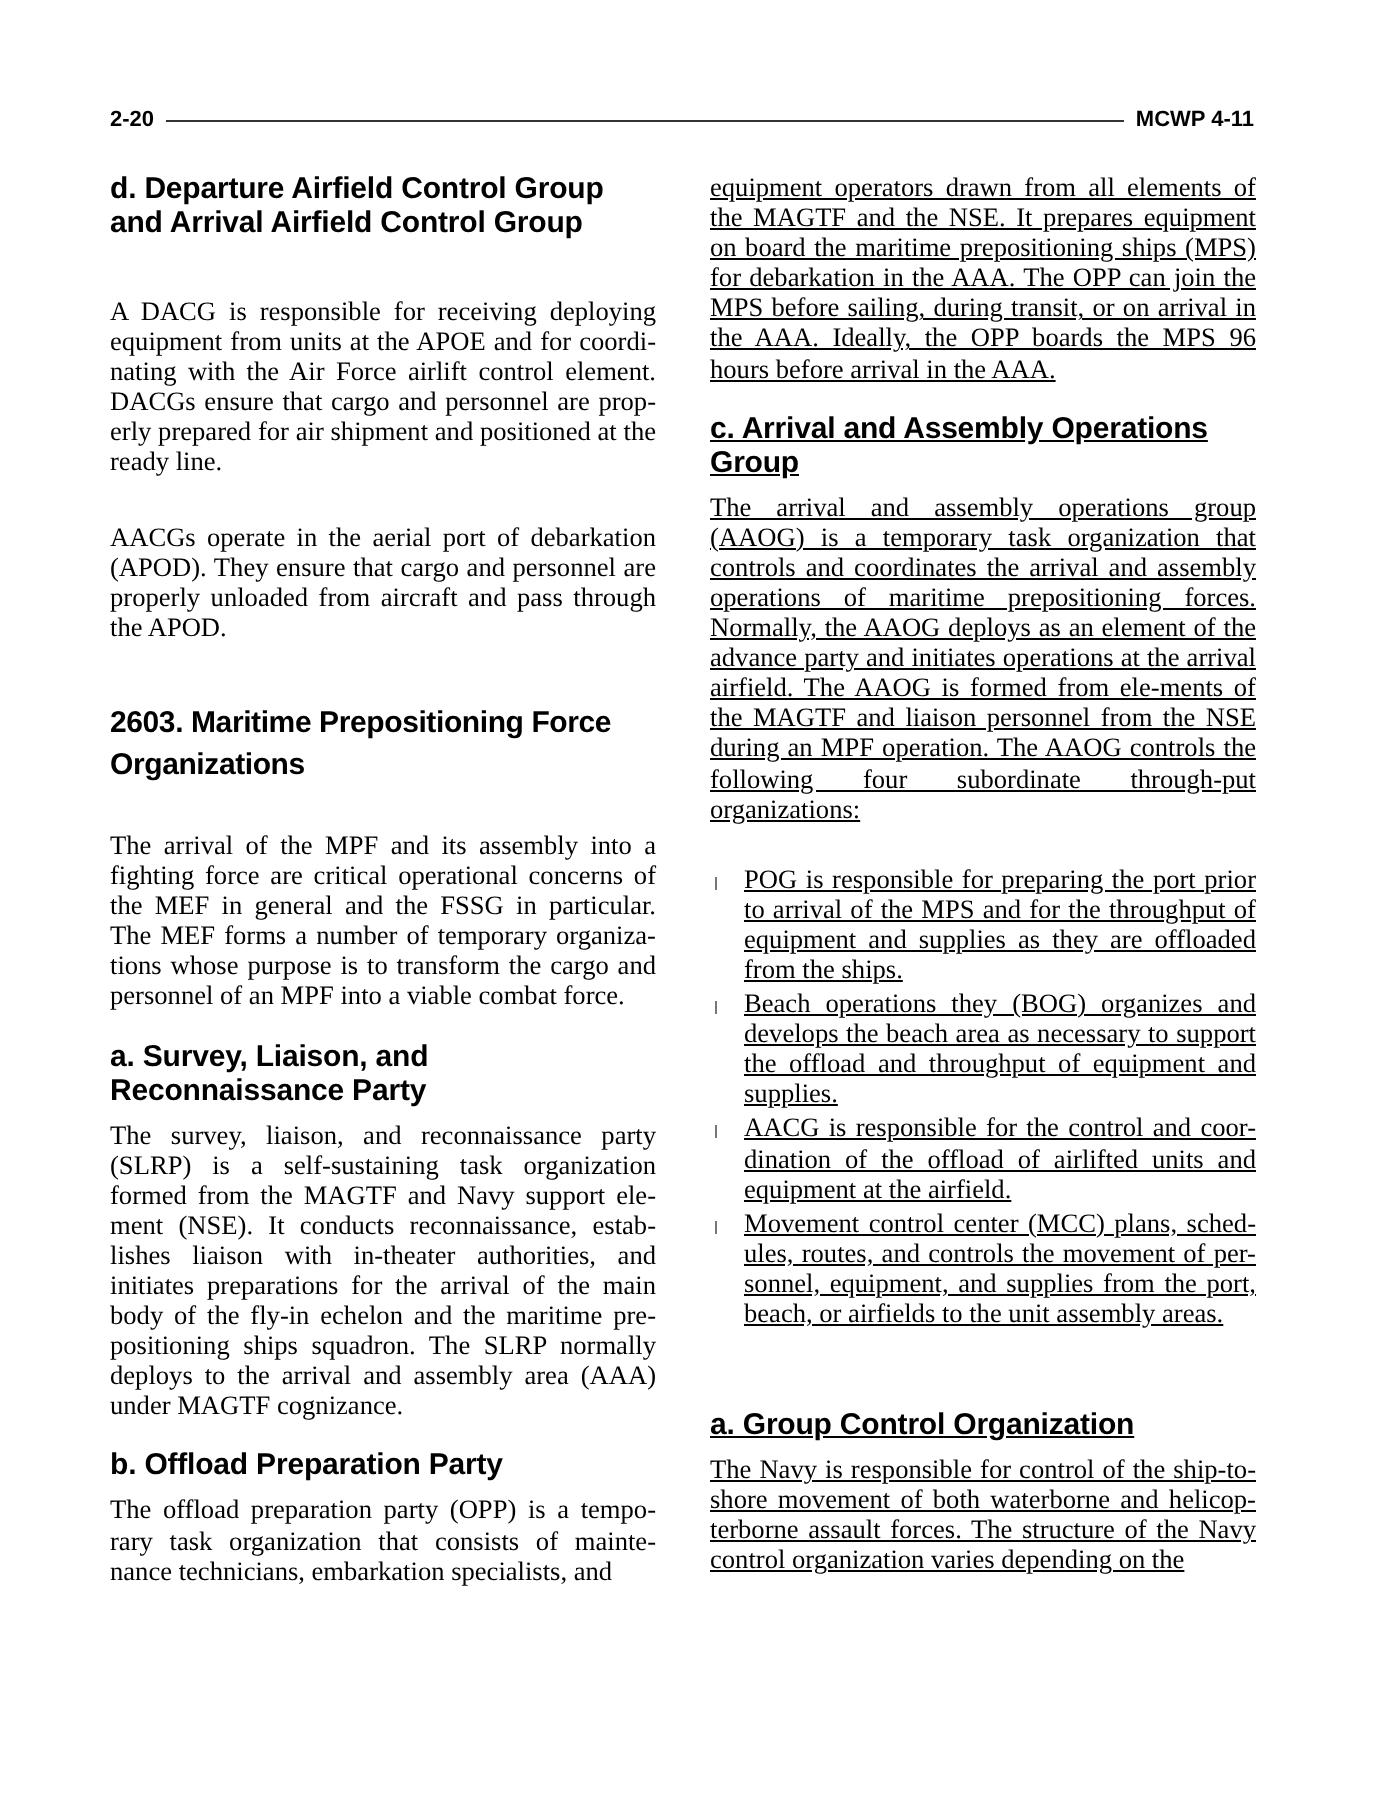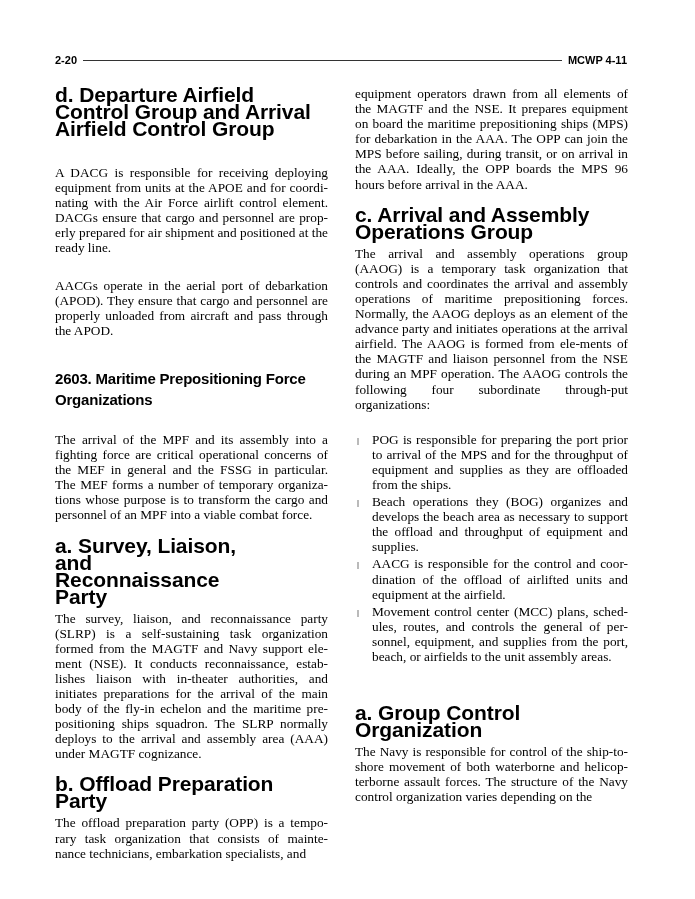--- a/index.html
+++ b/index.html
@@ -2,22 +2,22 @@
 <html><head>
   <meta charset="utf-8">
   <style>
     html, body { margin: 0; padding: 0; background: #ffffff; }
     body { width: 695px; height: 899px; position: relative; overflow: hidden; color: #000; }
     .header { position: absolute; top: 42px; left: 55px; width: 572px; height: 16px; display: flex; align-items: center; margin-top: 10px; }
     .header .pg { font-family: "Liberation Sans", sans-serif; font-weight: bold; font-size: 11px; }
     .header .rule { flex: 1; height: 1px; background: #333; margin: 0 6px; }
     .col { position: absolute; top: 86px; width: 273px; }
     .col.left { left: 55px; }
-    .col.right { left: 355px; }
-    .h3 { font-family: "Liberation Sans", sans-serif; font-weight: bold; font-size: 21px; line-height: 17px; margin: 0 0 6px 0; letter-spacing: -0.1px; }
+    .col.right { left: 355px; text-decoration: underline; }
+    .h3 { font-family: "Liberation Sans", sans-serif; font-weight: bold; font-size: 15px; line-height: 17px; margin: 0 0 6px 0; letter-spacing: -0.1px; }
     .h2 { font-family: "Liberation Sans", sans-serif; font-weight: bold; font-size: 15px; line-height: 21px; margin: 0 0 10px 0; letter-spacing: -0.2px; }
     .p { font-family: "Liberation Serif", serif; font-size: 13.3px; line-height: 15.1px; margin: 0; text-align: justify; hyphens: manual; }
     .bullets { list-style: none; padding: 0; margin: 0; }
     .bullets li { position: relative; padding-left: 17px; margin-bottom: 2px; }
     .bullets li .mark { position: absolute; left: 2px; top: 3px; font-family: "Liberation Sans", sans-serif; font-size: 9px; color: #555; }
   </style>
 </head>
 <body>
 
 <div class="header">
@@ -58,20 +58,20 @@
     <li class="p">
       <span class="mark">l</span>
       <span>Beach operations they (BOG) organizes and develops the beach area as necessary to support the offload and throughput of equipment and supplies.</span>
     </li>
     <li class="p">
       <span class="mark">l</span>
       <span>AACG is responsible for the control and coor-dination of the offload of airlifted units and equipment at the airfield.</span>
     </li>
     <li class="p">
       <span class="mark">l</span>
-      <span>Movement control center (MCC) plans, sched-ules, routes, and controls the general of per-sonnel, equipment, and supplies from the port, beach, or airfields to the unit assembly areas.</span>
+      <span>Movement control center (MCC) plans, sched-ules, routes, and controls the movement of per-sonnel, equipment, and supplies from the port, beach, or airfields to the unit assembly areas.</span>
     </li>
   </ul>
   <div style="height:34px"></div>
   <div style="height:4px"></div>
   <h3 class="h3">a.  Group Control Organization</h3>
   <p class="p">The Navy is responsible for control of the ship-to-shore movement of both waterborne and helicop-terborne assault forces. The structure of the Navy control organization varies depending on the</p>
 </div>
 
 </body></html>

